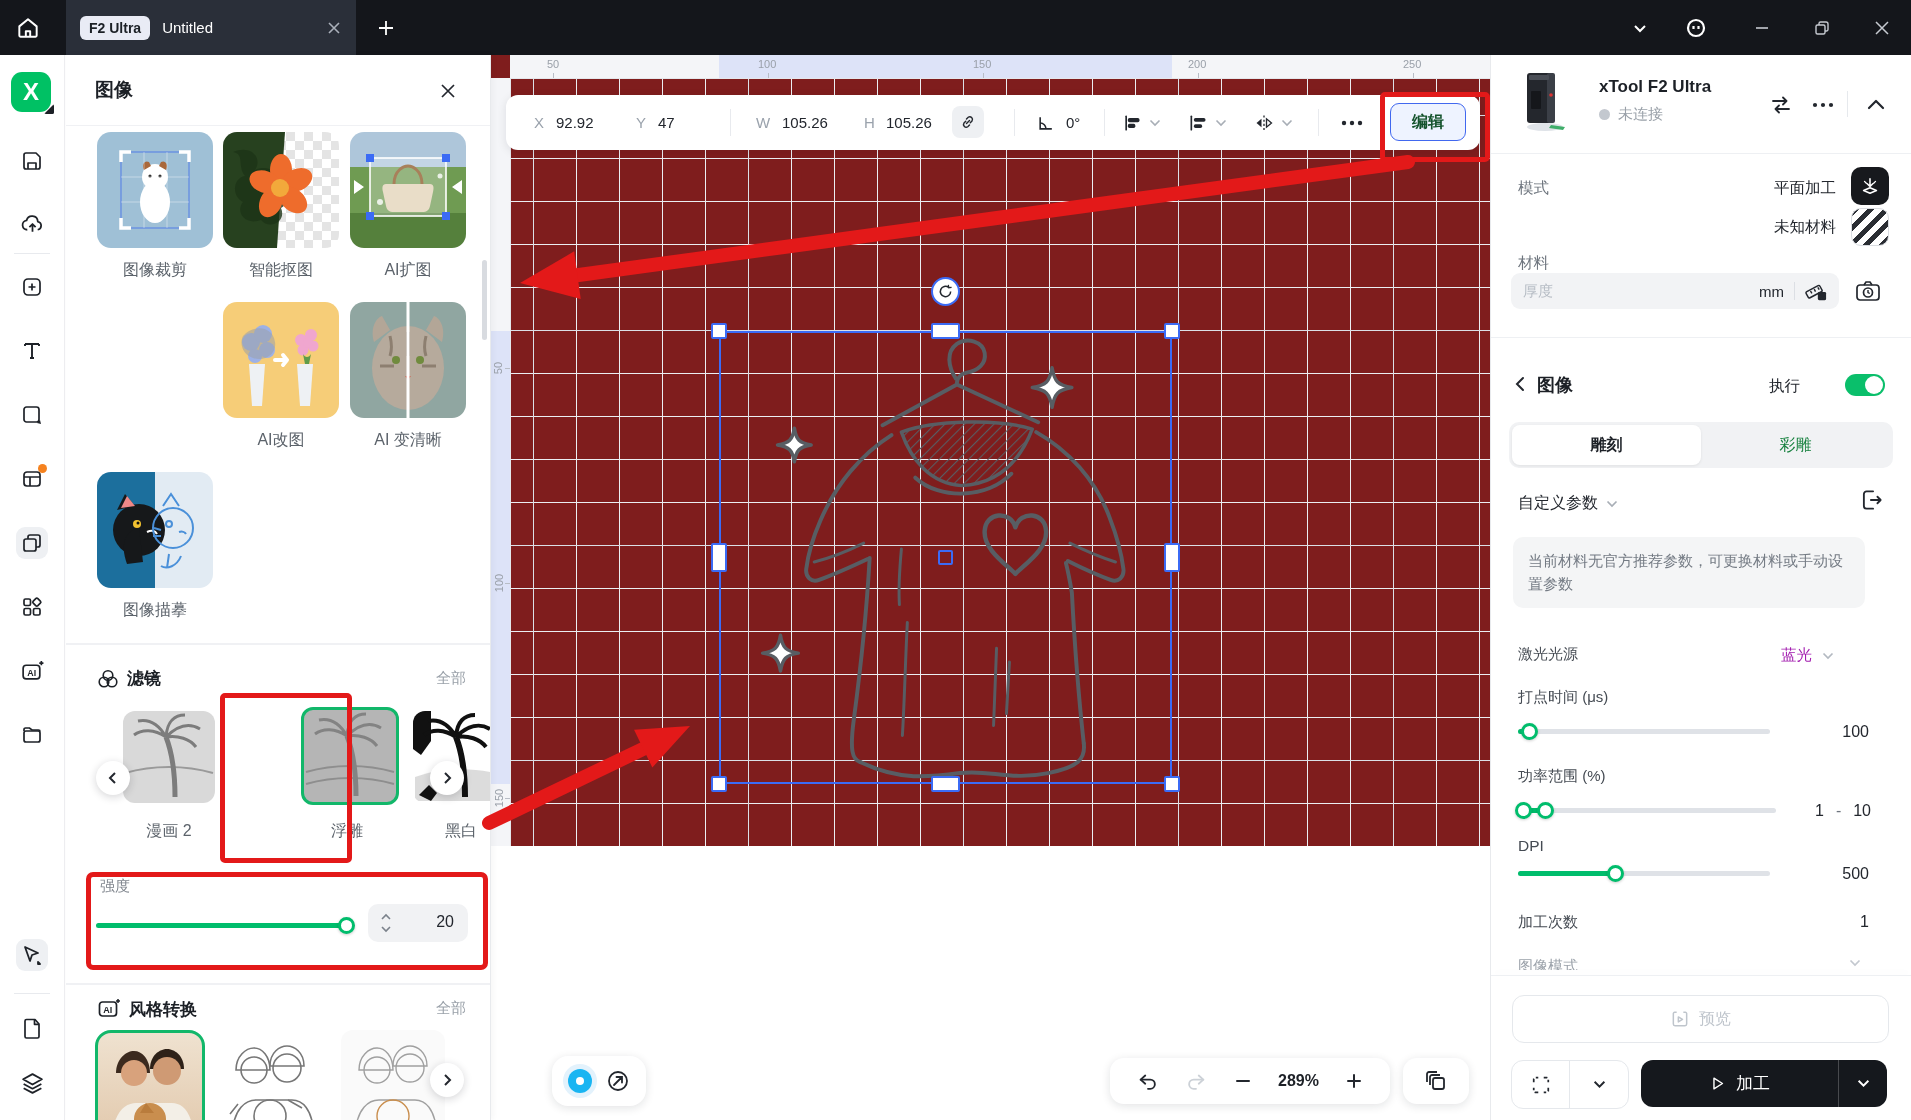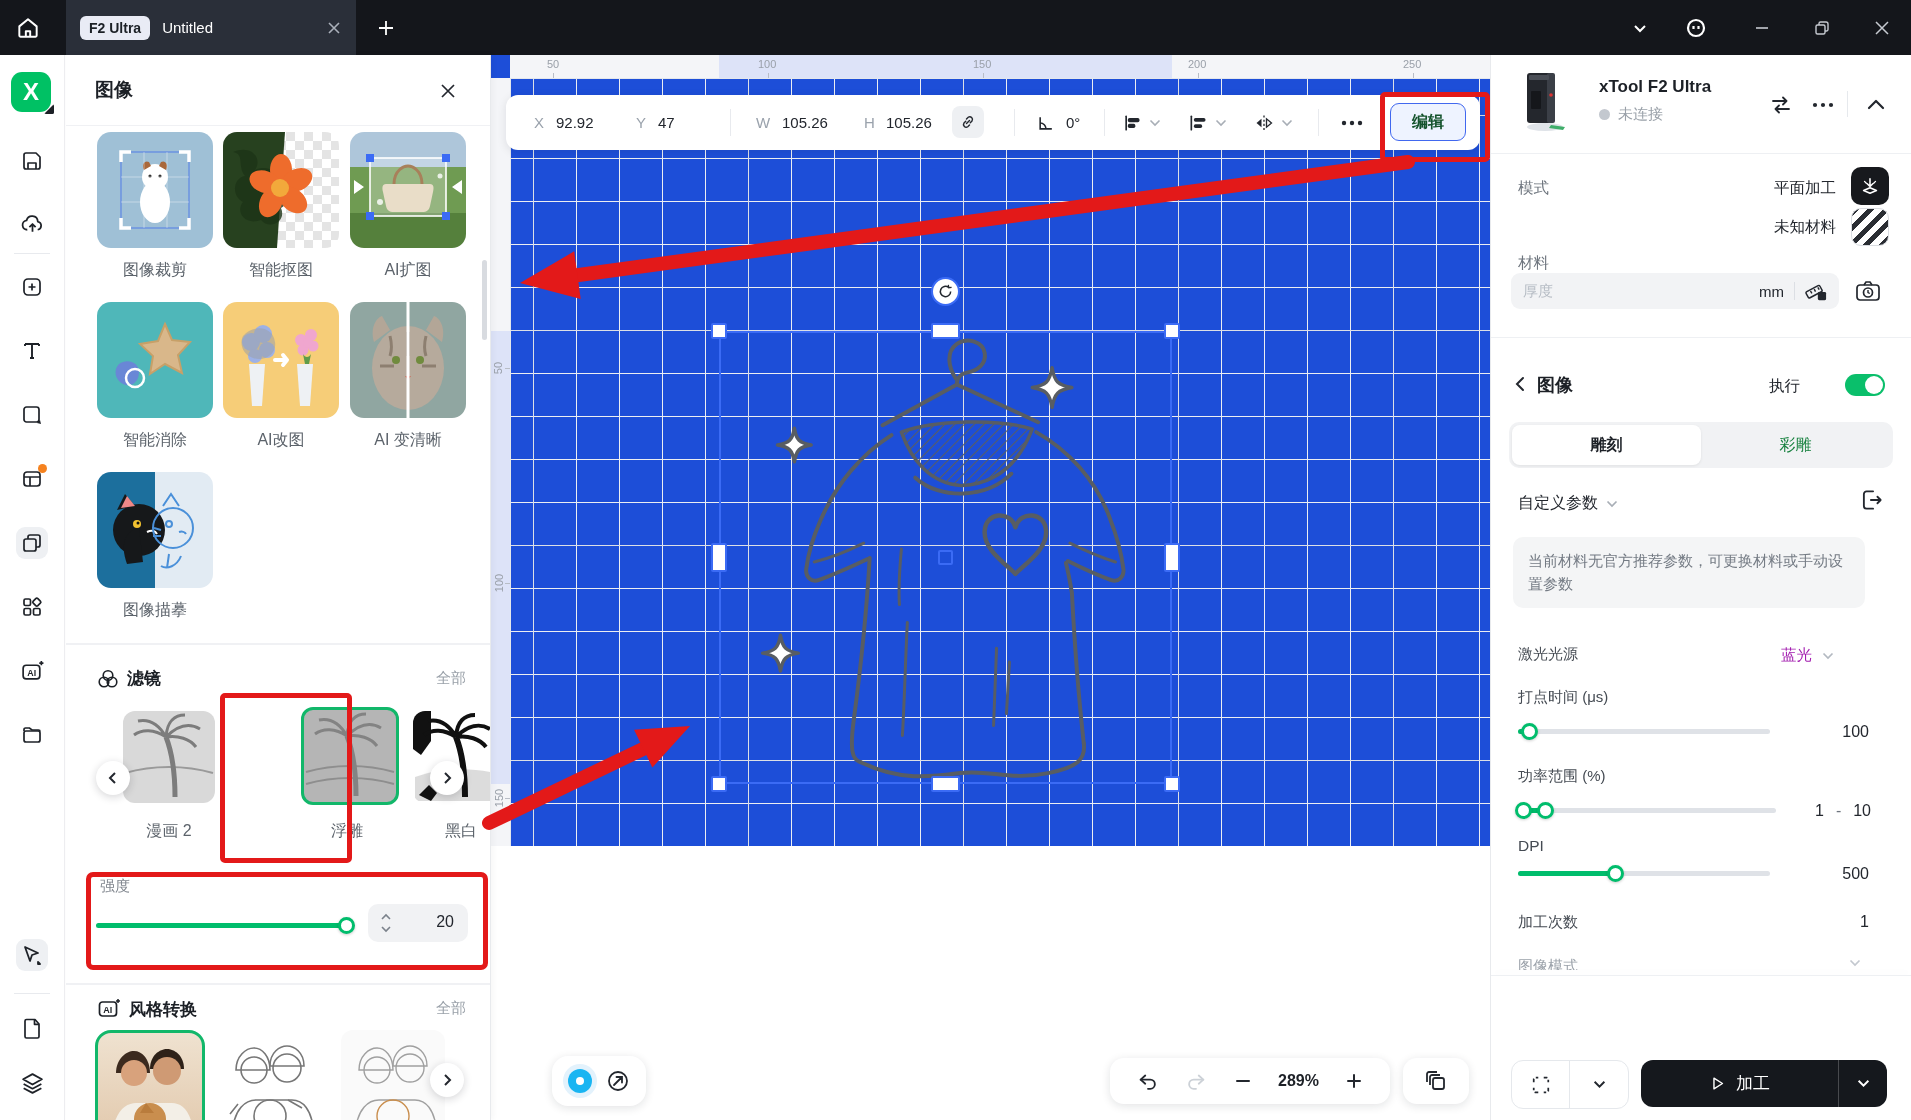--- a/index.html
+++ b/index.html
@@ -34,21 +34,21 @@
   .all-link{position:absolute;font-size:15px;color:#9aa1a9;}
   .f-thumb{position:absolute;width:92px;height:92px;border-radius:12px;overflow:hidden;}
   .f-label{position:absolute;width:110px;text-align:center;font-size:16px;color:#5c636b;}
   .car-arrow{position:absolute;width:34px;height:34px;border-radius:50%;background:#fff;box-shadow:0 2px 8px rgba(20,24,31,.18);color:#2a2e35;font-size:16px;font-weight:bold;}
   .divider-h{position:absolute;left:0;width:424px;height:2px;background:#f0f1f4;}
   
   .track{position:absolute;height:5px;border-radius:3px;background:#dfe2e7;}
   .fill{position:absolute;height:5px;border-radius:3px;background:#00bd6c;}
   .knob{position:absolute;width:17px;height:17px;border-radius:50%;background:#fff;border:3px solid #00bd6c;box-sizing:border-box;box-shadow:0 1px 3px rgba(0,0,0,.2);}
   
-  #canvas{left:490px;top:55px;width:1000px;height:791px;background:#1d4ed8;overflow:hidden;}
+  #canvas{left:490px;top:55px;width:1000px;height:791px;background:#7f1d1d;overflow:hidden;}
   #grid{position:absolute;left:0;top:23px;width:1000px;height:1042px;
     background-image:
       linear-gradient(to right,#dcdfe6 1px,transparent 1px),
       linear-gradient(to bottom,#dcdfe6 1px,transparent 1px),
       linear-gradient(to right,#eceef2 1px,transparent 1px),
       linear-gradient(to bottom,#eceef2 1px,transparent 1px);
     background-size:215px 215px,215px 215px,43px 43px,43px 43px;
     background-position:43px 37px,43px 37px,0px 37px,0px 37px;}
   #ruler-top{position:absolute;left:20px;top:0;width:980px;height:23px;background:#f4f5f8;border-bottom:1px solid #e4e7ec;}
   #ruler-left{position:absolute;left:0;top:23px;width:20px;height:1042px;background:#f4f5f8;border-right:1px solid #e4e7ec;}
@@ -286,30 +286,20 @@
             <path d="M44 52c0-14 10-18 14-18s14 4 14 18" fill="none" stroke="#a8805a" stroke-width="3"></path>
             <path d="M36 52h44c4 0 4 4 3 8l-3 14c-1 4-3 6-8 6H44c-5 0-7-2-8-6l-3-14c-1-4-1-8 3-8z" fill="#e9ddc8"></path>
             <path d="M4 48l10 7-10 7zM112 48l-10 7 10 7z" fill="#fff"></path>
             <circle cx="30" cy="70" r="3" fill="#fff" opacity=".8"></circle>
             <circle cx="90" cy="44" r="2.5" fill="#fff" opacity=".8"></circle>
           </svg>
       </div>
       <div class="tool-label">AI扩图</div>
     </div>
 
-    <div class="tool-card" style="left:31px;top:247px;">
-      <div class="thumb" style="background:#4fb7b9;">
-        <svg viewBox="0 0 116 116" width="116" height="116">
-            <path d="M68 22l7 16 18 2-12 13 4 18-17-9-15 10 3-18-13-12 18-3z" fill="#d9b78a" stroke="#c7a068" stroke-width="2"></path>
-            <path d="M22 62c8-6 20-2 20 8s-8 16-16 12-10-14-4-20z" fill="#6b82d8" opacity=".92"></path>
-            <circle cx="38" cy="76" r="9" fill="none" stroke="#fff" stroke-width="2.5"></circle>
-          </svg>
-      </div>
-      <div class="tool-label">智能消除</div>
-    </div>
     <div class="tool-card" style="left:157px;top:247px;">
       <div class="thumb" style="background:#f6cd78;">
         <svg viewBox="0 0 116 116" width="116" height="116">
             <path d="M26 62h16l-3 42H29z" fill="#eef1f4"></path>
             <path d="M74 62h16l-3 42H77z" fill="#eef1f4"></path>
             <g fill="#9db1e6">
               <circle cx="28" cy="40" r="9"></circle>
               <circle cx="40" cy="32" r="9"></circle>
               <circle cx="44" cy="48" r="8"></circle>
               <circle cx="32" cy="54" r="7"></circle>
@@ -783,20 +773,27 @@
     <div class="rp-val rp-right" style="left:300px;top:858px;width:78px;font-size:16px;">1</div>
 
     <div class="abs" style="left:0;top:900px;width:421px;height:15px;overflow:hidden;">
       <div class="rp-label2" style="left:27px;top:2px;color:#9aa1a9;">图像模式</div>
       <svg class="abs" style="left:358px;top:4px;" width="12" height="8" viewBox="0 0 12 8" fill="none" stroke="#c3c8cf" stroke-width="1.7">
           <path d="M1.5 1.5 6 6l4.5-4.5"></path>
         </svg>
     </div>
     <div class="rp-div" style="top:920px;box-shadow:0 -3px 8px rgba(20,24,31,.05);"></div>
 
+    <div class="btn-light" style="left:21px;top:940px;width:375px;height:46px;gap:9px;">
+      <svg width="20" height="20" viewBox="0 0 24 24" fill="none" stroke="#bfc5cc" stroke-width="1.8" stroke-linejoin="round">
+          <path d="M8 4H5.5A1.5 1.5 0 0 0 4 5.5V18a2 2 0 0 0 2 2h12a2 2 0 0 0 2-2V5.5A1.5 1.5 0 0 0 18.5 4H16"></path>
+          <path d="M10 9.5l5 3-5 3z"></path>
+        </svg>
+      <span style="font-size:16px;color:#bfc5cc;">预览</span>
+    </div>
     <div class="btn-light" style="left:20px;top:1005px;width:116px;height:47px;">
       <span class="ic" style="width:57px;height:100%;">
         <svg width="20" height="20" viewBox="0 0 22 22" fill="none" stroke="#23272e" stroke-width="1.9">
             <path d="M3 8V4.5A1.5 1.5 0 0 1 4.5 3H8M14 3h3.5A1.5 1.5 0 0 1 19 4.5V8M19 14v3.5a1.5 1.5 0 0 1-1.5 1.5H14M8 19H4.5A1.5 1.5 0 0 1 3 17.5V14" stroke-dasharray="4 2.4"></path>
           </svg>
       </span>
       <span style="width:1px;height:100%;background:#e5e8ec;"></span>
       <span class="ic" style="flex:1;height:100%;">
         <svg width="13" height="9" viewBox="0 0 12 8" fill="none" stroke="#23272e" stroke-width="1.8">
             <path d="M1.5 1.5 6 6l4.5-4.5"></path>

